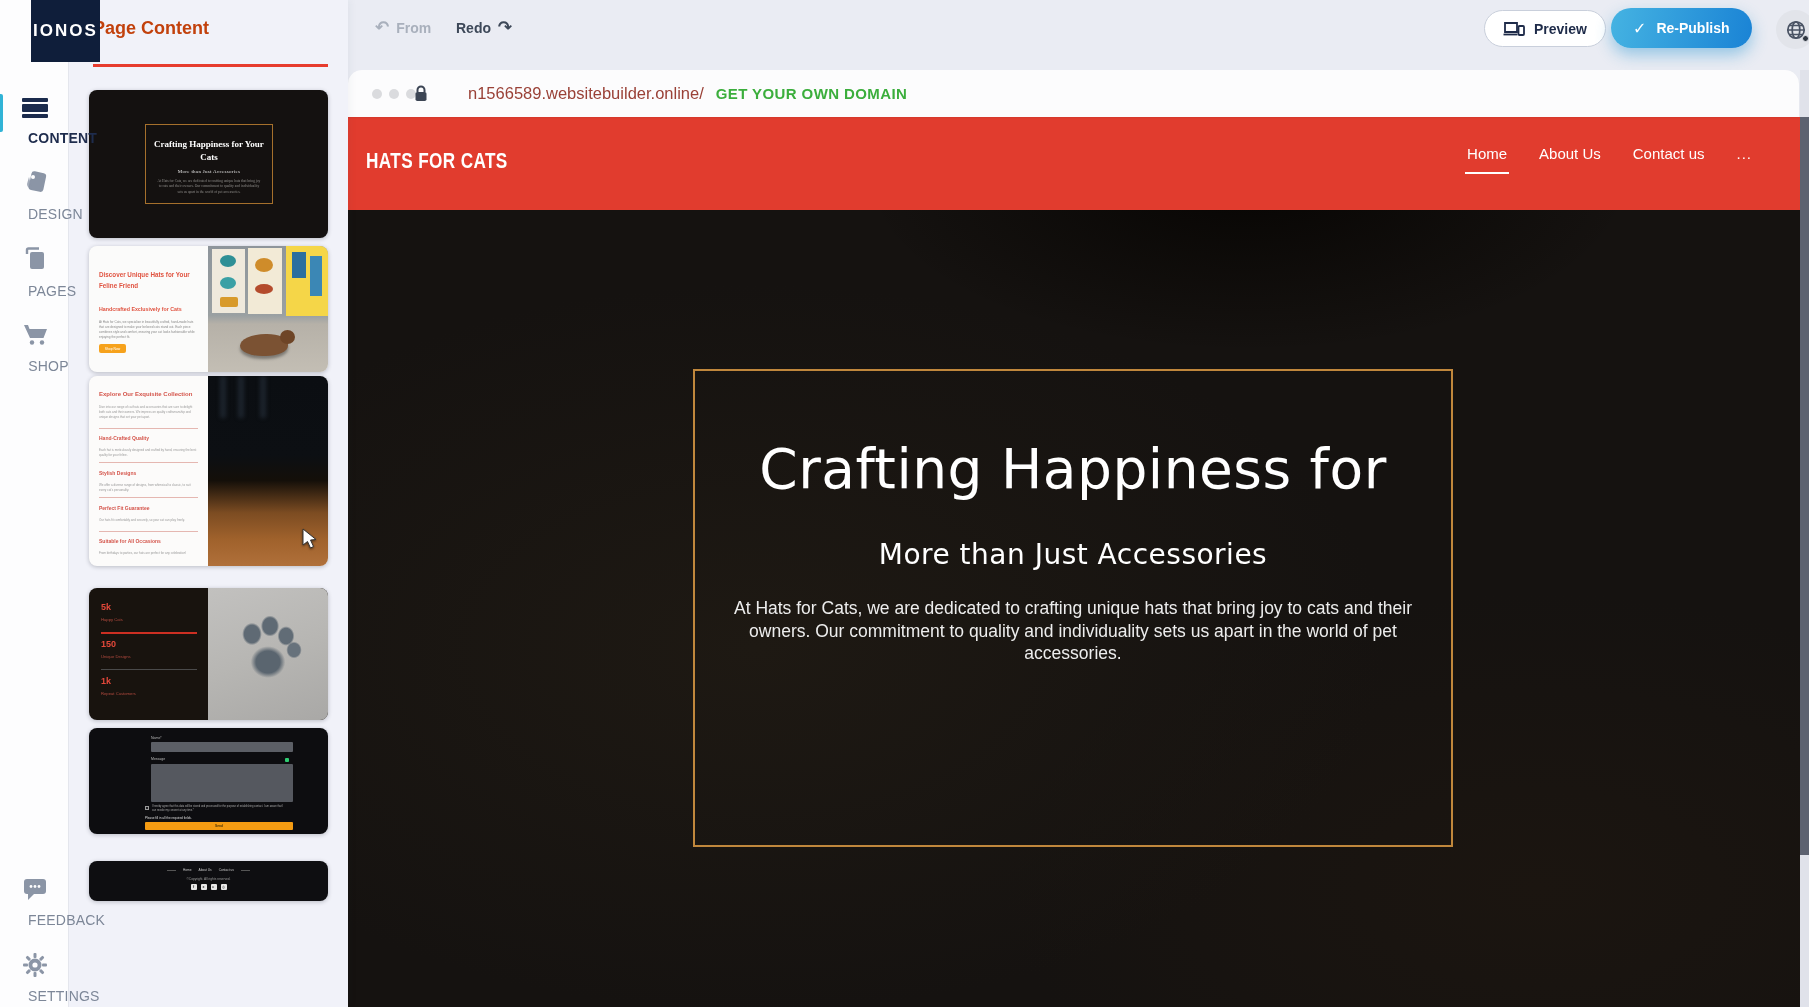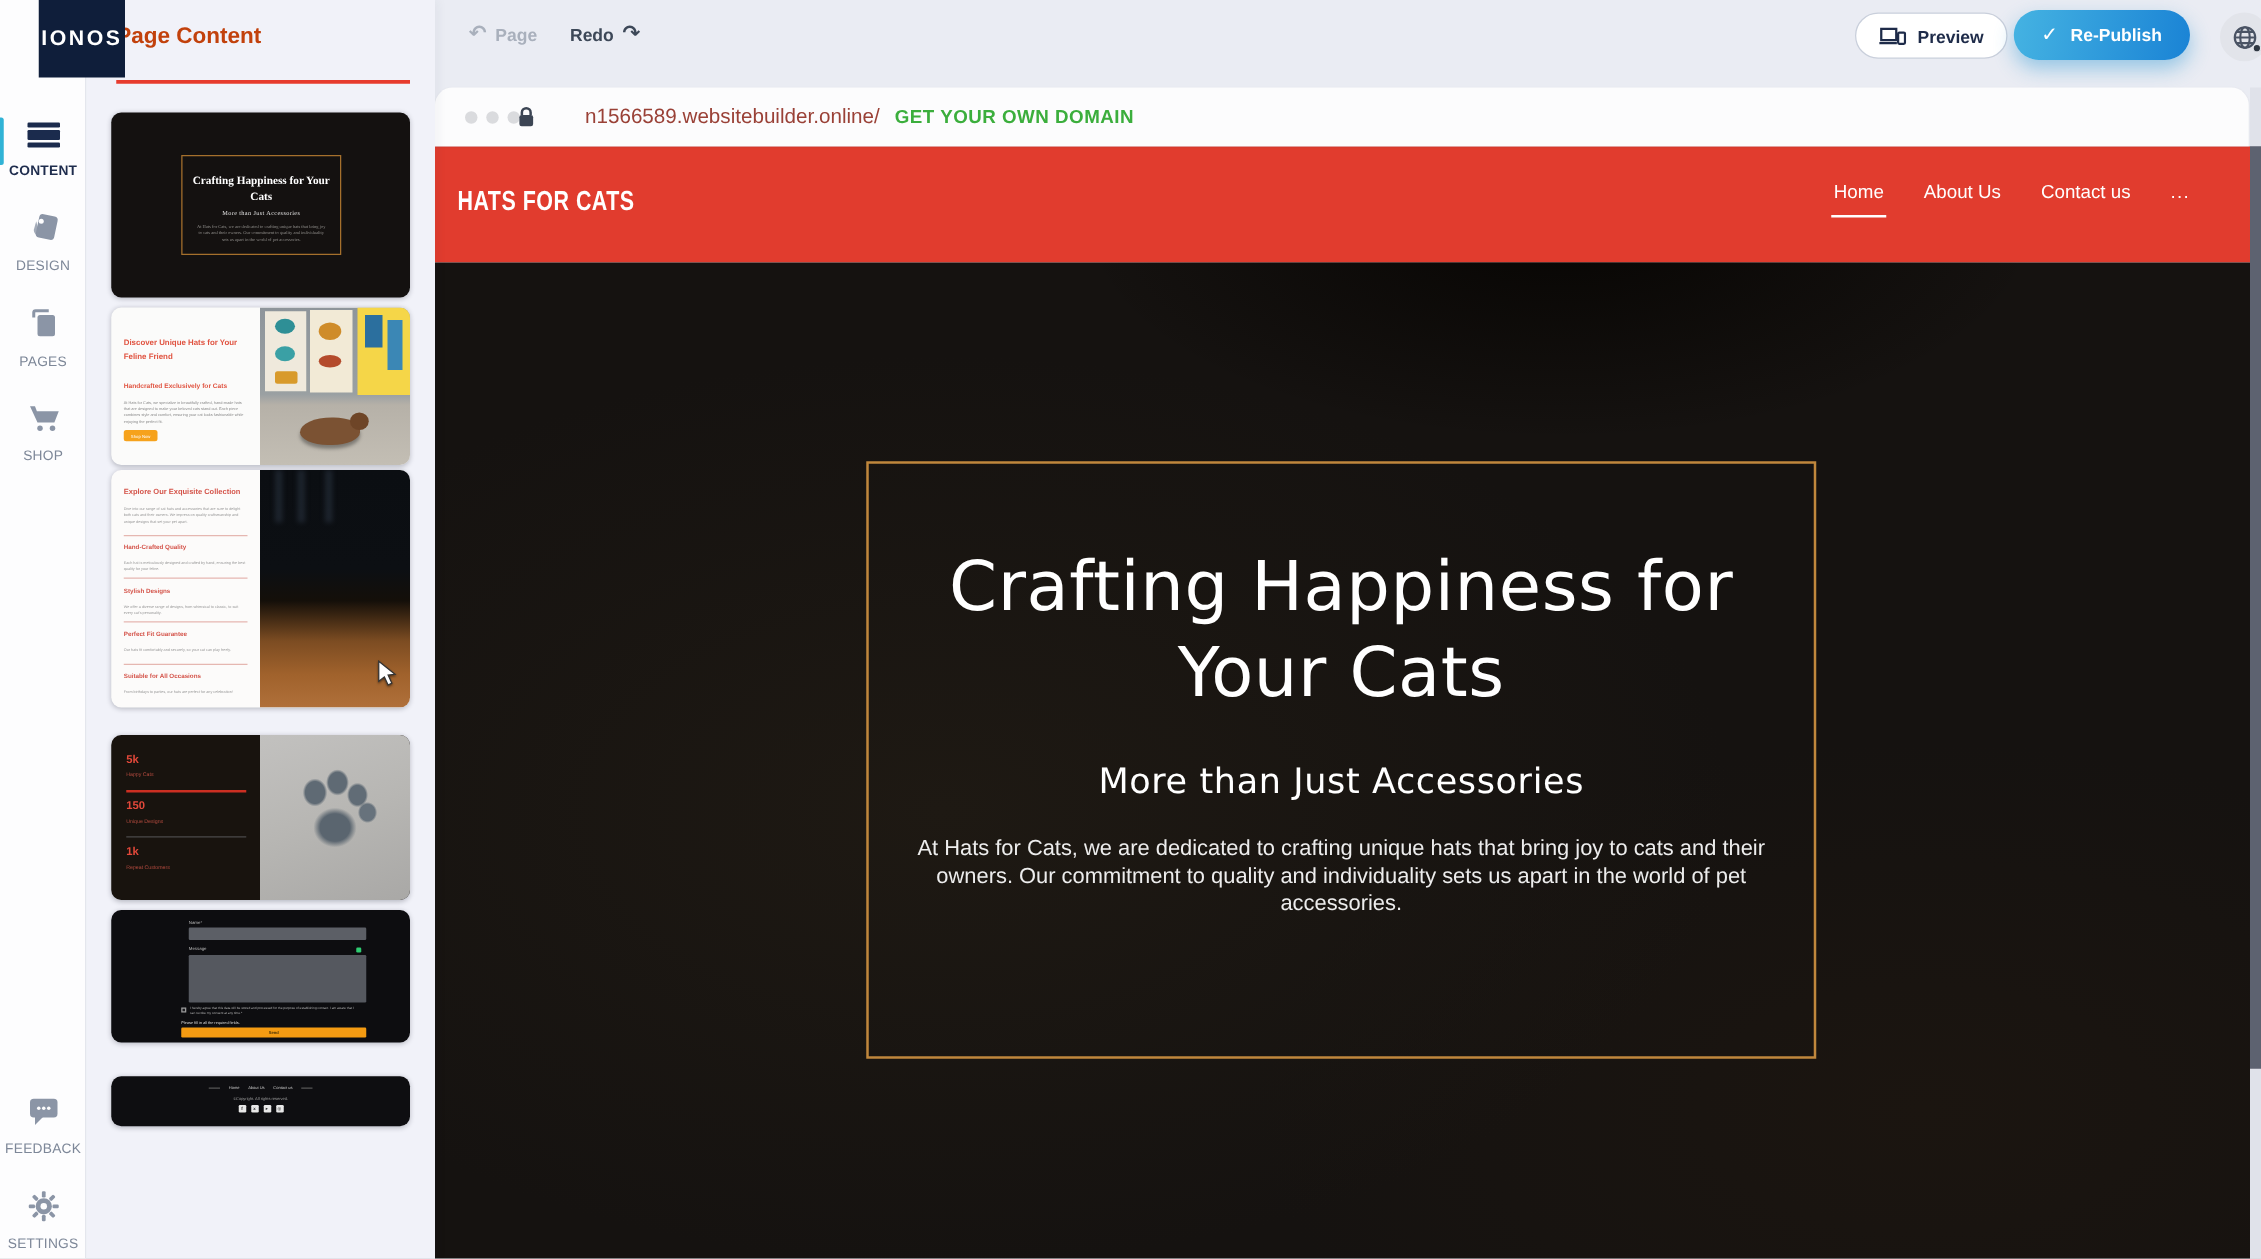--- a/index.html
+++ b/index.html
@@ -4,21 +4,21 @@
 <style>
   * { margin:0; padding:0; box-sizing:border-box; }
   html,body { width:1809px; height:1007px; overflow:hidden; }
   body { font-family:"Liberation Sans","DejaVu Sans",sans-serif; background:#edeff5; position:relative; }
   #root { position:absolute; inset:0; width:1809px; height:1007px; background:#eaecf3; }
 
   
   .sidebar { position:absolute; left:0; top:0; width:69px; height:1007px; background:#fdfdfe; border-right:1px solid #e4e6ed; z-index:30; }
   .logo { position:absolute; left:0; top:0; width:69px; height:62px; background:#0f1e3a; color:#fff; display:flex; align-items:center; justify-content:center; font-weight:800; font-size:17px; letter-spacing:2px; overflow:hidden;margin-left:31px; }
   .snav { position:absolute; width:69px; text-align:center; }
-  .snav .lbl { display:block; font-size:11px; letter-spacing:.2px; color:#7d8798; margin-top:6px; }
+  .snav .lbl { display:block; font-size:14px; letter-spacing:.2px; color:#7d8798; margin-top:6px;margin-left:28px; }
   .snav.active .lbl { color:#1e2c4d; font-weight:700; }
   .active-bar { position:absolute; left:0; top:94px; width:3px; height:38px; background:#31b3d6; border-radius:0 2px 2px 0; }
   .ico { display:inline-block; color:#8b95a6; }
   .snav.active .ico { color:#1b2b4d; }
   .bars { width:26px; margin:0 auto; }
   .bars div { background:#1b2b4d; border-radius:1px; margin:0 auto 2px; }
   .b1 { width:26px; height:4px; } .b2 { width:26px; height:8px; } .b3 { width:26px; height:4px; }
 
   
   .panel { position:absolute; left:69px; top:0; width:279px; height:1007px; background:#f1f2f9; box-shadow:2px 0 8px rgba(40,50,80,.05); z-index:20; }
@@ -335,21 +335,21 @@
 
     <div class="cursor">
       <svg width="17" height="22" viewBox="0 0 17 22">
           <path d="M1 1 L1 17 L5.5 13.5 L8.5 20 L11.5 18.5 L8.5 12 L14 11.5 Z" fill="#fff" stroke="#333" stroke-width="1"></path>
         </svg>
     </div>
   </div>
 
   <div class="tb-undo">
     <span class="arrow-glyph">↶</span>
-    <span>Page</span>
+    <span>From</span>
   </div>
   <div class="tb-redo">
     <span>Redo</span>
     <span class="arrow-glyph">↷</span>
   </div>
 
   <div class="preview-btn">
     <span style="display:flex;">
       <svg width="22" height="16" viewBox="0 0 22 16" fill="none" stroke="#1e2b49" stroke-width="1.8">
           <path d="M2 2 h12 v9 H2 Z"></path>
@@ -402,21 +402,20 @@
         <span class="nav-item">About Us</span>
         <span class="nav-item">Contact us</span>
         <span class="nav-item nav-more">...</span>
       </div>
     </div>
 
     <div class="hero">
       <div class="hero-box">
         <div class="hero-title">
           <span>Crafting Happiness for</span>
-          <span>Your Cats</span>
         </div>
         <div class="hero-sub">More than Just Accessories</div>
         <div class="hero-text">At Hats for Cats, we are dedicated to crafting unique hats that bring joy to cats and their owners. Our commitment to quality and individuality sets us apart in the world of pet accessories.</div>
       </div>
     </div>
   </div>
 
   <div class="scroll-track">
     <div class="scroll-thumb"></div>
   </div>

